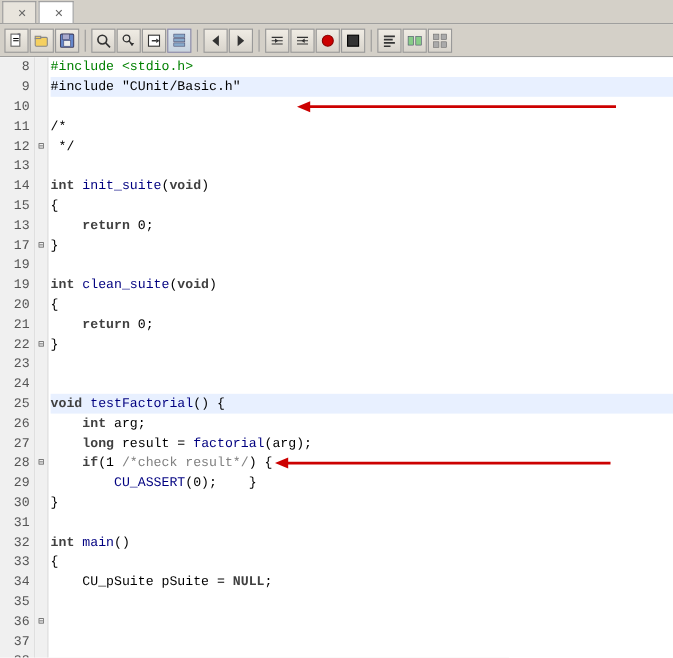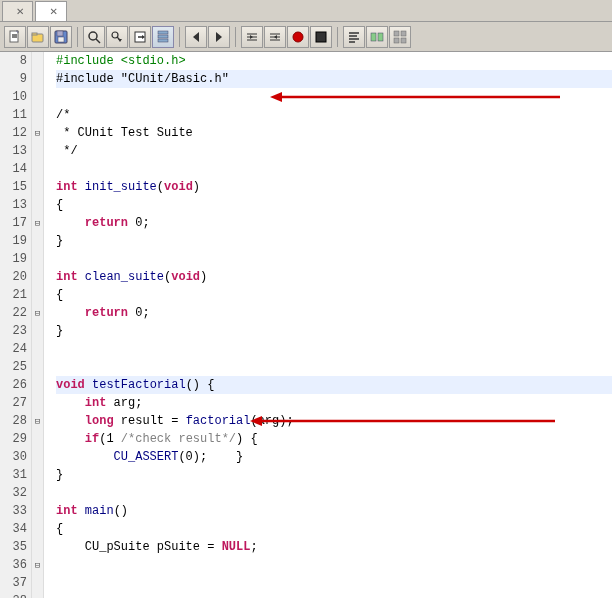--- a/index.html
+++ b/index.html
@@ -124,37 +124,37 @@
       align-items: center;
       justify-content: center;
       font-size: 9px;
       color: #555;
       cursor: pointer;
     }
 
     .code-lines {
       flex: 1;
       overflow: hidden;
-      padding-left: 12px;
+      padding-left: 2px;
     }
 
     .code-line {
       height: 18px;
       line-height: 18px;
       white-space: pre;
       font-size: 12px;
       position: relative;
     }
 
     .code-line.highlighted {
       background: #e8f0ff;
     }
 
     
-    .kw { color: #be185d; font-weight: bold; }
+    .kw { color: #404040; font-weight: bold; }
     .inc { color: #008000; }
     .comment { color: #808080; }
     .fn { color: #000080; font-weight: normal; }
 
     svg.arrows {
       position: absolute;
       top: 0;
       left: 0;
       width: 100%;
       height: 100%;
@@ -368,21 +368,20 @@
         <div class="fold-marker" style="font-size: 9px; color: rgb(85, 85, 85);">⊟</div>
         <div class="fold-marker" style="font-size: 9px; color: rgb(85, 85, 85);"></div>
         <div class="fold-marker" style="font-size: 9px; color: rgb(85, 85, 85);"></div>
       </div>
 
     <div class="code-lines" id="code-lines">
         <div class="code-line"><span class="inc">#include &lt;stdio.h&gt;</span></div>
         <div class="code-line highlighted">#include "CUnit/Basic.h"</div>
         <div class="code-line">&nbsp;</div>
         <div class="code-line">/*</div>
-        <div class="code-line"> * CUnit Test Suite</div>
         <div class="code-line"> */</div>
         <div class="code-line">&nbsp;</div>
         <div class="code-line"><span class="kw">int</span> <span class="fn">init_suite</span>(<span class="kw">void</span>)</div>
         <div class="code-line">{</div>
         <div class="code-line">    <span class="kw">return</span> 0;</div>
         <div class="code-line">}</div>
         <div class="code-line">&nbsp;</div>
         <div class="code-line"><span class="kw">int</span> <span class="fn">clean_suite</span>(<span class="kw">void</span>)</div>
         <div class="code-line">{</div>
         <div class="code-line">    <span class="kw">return</span> 0;</div>

